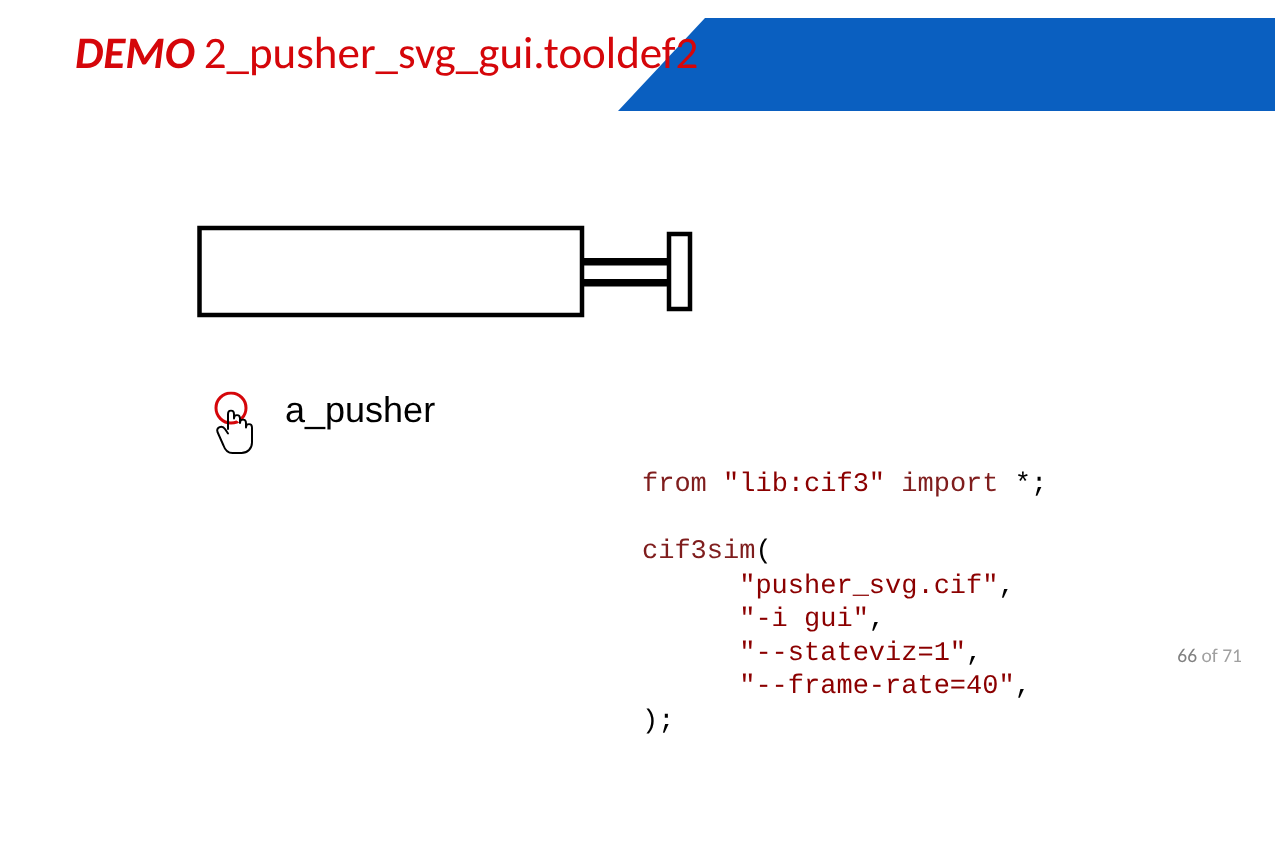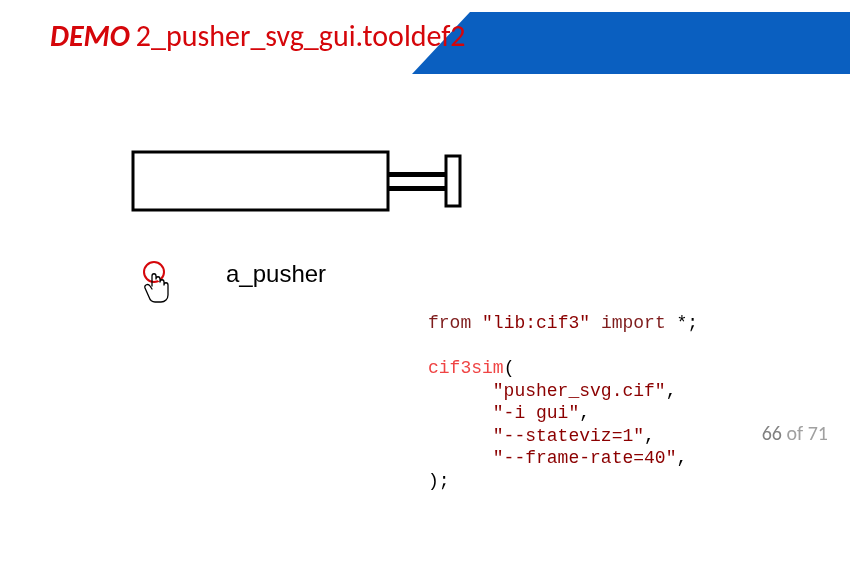--- a/index.html
+++ b/index.html
@@ -65,49 +65,48 @@
     height: 170px;
   }
   .diagram svg { display:block; }
   .label-apusher {
     position: absolute;
     top: 260px;
     left: 190px;
     font-size: 24px;
     font-family: Arial, sans-serif;
     color: #000;
-    margin-left: 36px;
   }
   .radio-hand {
     position: absolute;
     top: 261px;
     left: 136px;
     width: 50px;
     height: 50px;
   }
   
   .code {
     position: absolute;
     top: 312px;
     left: 428px;
     font-family: Consolas, "Courier New", monospace;
     font-size: 18px;
     line-height: 1.25;
     white-space: pre;
   }
   .tok-kw     { color: #7f1d1d; }
   .tok-str    { color: #8b0000; }
-  .tok-id     { color: #ef4444; text-align: right; }
+  .tok-id     { color: #7f1d1d; text-align: right; }
   .tok-pun    { color: #000; }
   
   .pagenum {
     position: absolute;
     bottom: 14px;
     right: 22px;
-    font-size: 20px;
+    font-size: 13px;
     color: #808080;
   }
   .pagenum .cur { font-weight: 400; }
   .pagenum .of  { color: #a0a0a0; }
 </style>
 </head>
 <body>
 
 <div class="slide">
 

